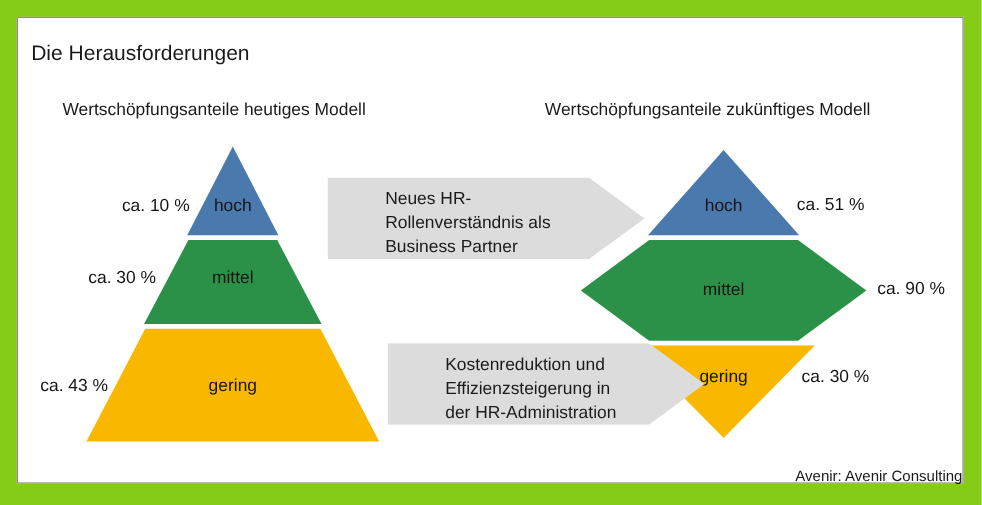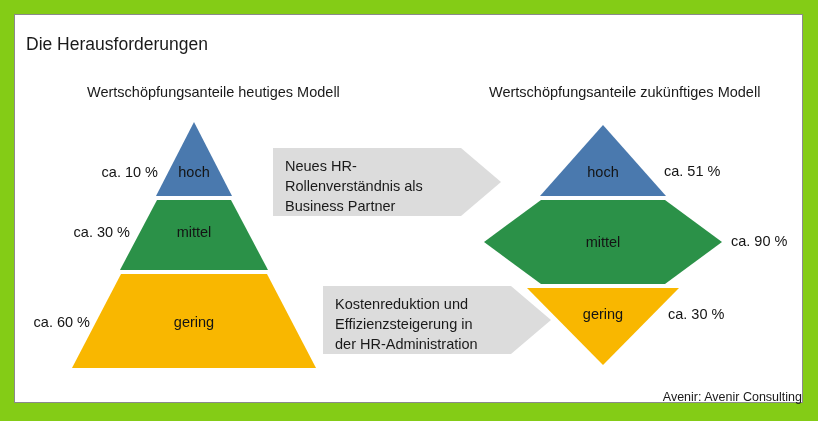--- a/index.html
+++ b/index.html
@@ -43,21 +43,20 @@
     color: #1a1a1a;
     white-space: nowrap;
   }
 
   .col-heading {
     position: absolute;
     font-size: 14.5px;
     line-height: 18px;
     color: #1a1a1a;
     white-space: nowrap;
-    margin-left: 35px;
   }
   .col-heading.left  { left: 52px;  top: 83px; }
   .col-heading.right { left: 454px; top: 83px; }
 
   
   .shape-canvas {
     position: absolute;
     left: 0;
     top: 0;
     width: 818px;
@@ -83,20 +82,21 @@
   }
   .pct-label.r { transform: translateY(-50%); }
   .pct-label.l { transform: translate(-100%, -50%); }
 
   
   .callout {
     position: absolute;
     font-size: 14.5px;
     line-height: 20px;
     color: #1a1a1a;
+    padding-left: 36px;
   }
   .callout .arrow-bg {
     position: absolute;
     left: 0;
     top: 0;
     width: 100%;
     height: 100%;
   }
   .callout .txt {
     position: relative;
@@ -147,21 +147,21 @@
   <div class="shape-label" style="left:194px; top:172px;">hoch</div>
   <div class="shape-label" style="left:194px; top:232px;">mittel</div>
   <div class="shape-label" style="left:194px; top:322px;">gering</div>
 
   <div class="shape-label" style="left:603px; top:172px;">hoch</div>
   <div class="shape-label" style="left:603px; top:242px;">mittel</div>
   <div class="shape-label" style="left:603px; top:314px;">gering</div>
 
   <div class="pct-label l" style="left:158px; top:172px;text-align:right;">ca. 10 %</div>
   <div class="pct-label l" style="left:130px; top:232px;">ca. 30 %</div>
-  <div class="pct-label l" style="left:90px; top:322px;">ca. 60 %</div>
+  <div class="pct-label l" style="left:90px; top:322px;">ca. 43 %</div>
 
   <div class="pct-label r" style="left:664px; top:171px;">ca. 51 %</div>
   <div class="pct-label r" style="left:731px; top:241px;">ca. 90 %</div>
   <div class="pct-label r" style="left:668px; top:314px;">ca. 30 %</div>
 
   <div class="callout" id="callout-1">
     <svg class="arrow-bg" viewBox="0 0 228 68" preserveAspectRatio="none">
       <polygon points="0,0 188,0 228,34 188,68 0,68" fill="#dcdcdc"></polygon>
     </svg>
     <div class="txt">Neues HR-

